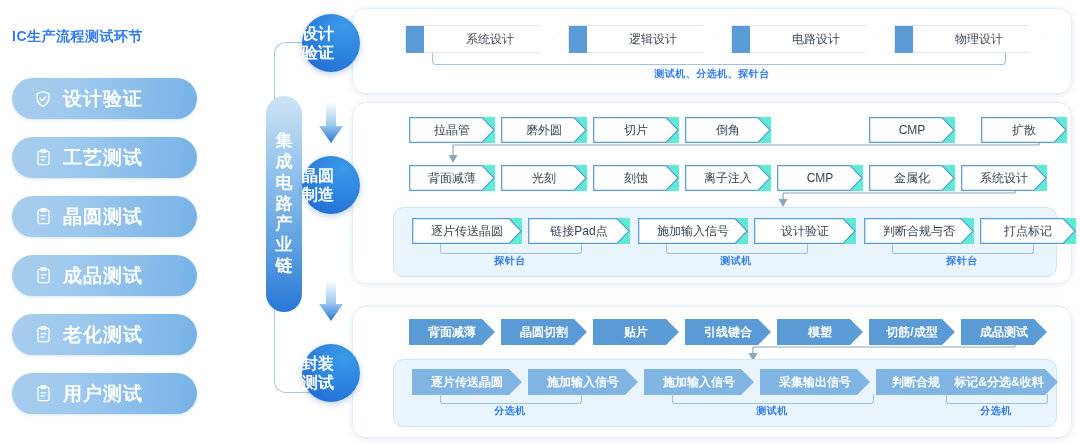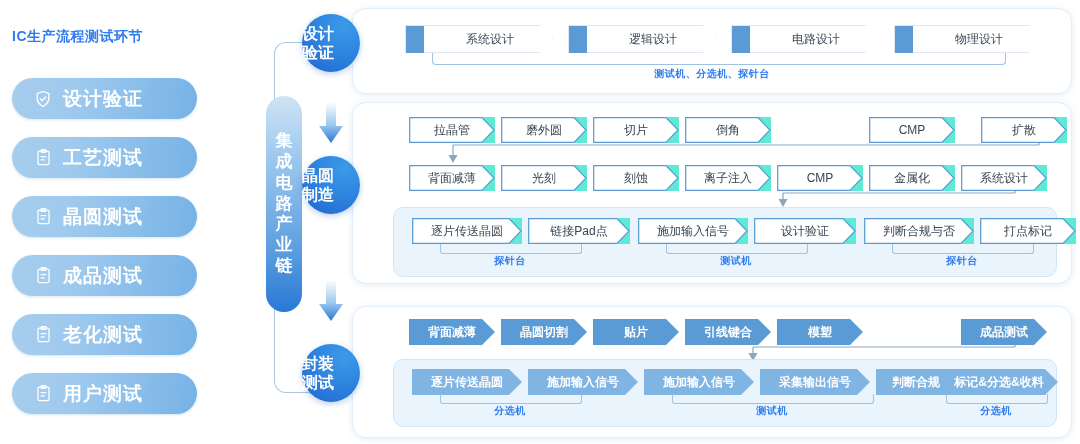--- a/index.html
+++ b/index.html
@@ -427,20 +427,23 @@
     </div>
     <div class="chev chev-fill" style="left:240px;top:12px;width:86px">
       <span>贴片</span>
     </div>
     <div class="chev chev-fill" style="left:332px;top:12px;width:86px">
       <span>引线键合</span>
     </div>
     <div class="chev chev-fill" style="left:424px;top:12px;width:86px">
       <span>模塑</span>
     </div>
+    <div class="chev chev-fill" style="left:516px;top:12px;width:86px">
+      <span>切筋/成型</span>
+    </div>
     <div class="chev chev-fill" style="left:608px;top:12px;width:86px">
       <span>成品测试</span>
     </div>
 
     <div class="connector" style="left:330px;top:38px;width:340px;height:18px">
       <svg width="340" height="18" viewBox="0 0 340 18">
         <path d="M332 2 H70" fill="none" stroke="#8aa7bd" stroke-width="1.2"></path>
         <path d="M332 0 V2" fill="none" stroke="#8aa7bd" stroke-width="1.2"></path>
         <path d="M70 2 V8" fill="none" stroke="#8aa7bd" stroke-width="1.2"></path>
         <path d="M70 16 l-4.5 -8 h9 z" fill="#8aa7bd"></path>

